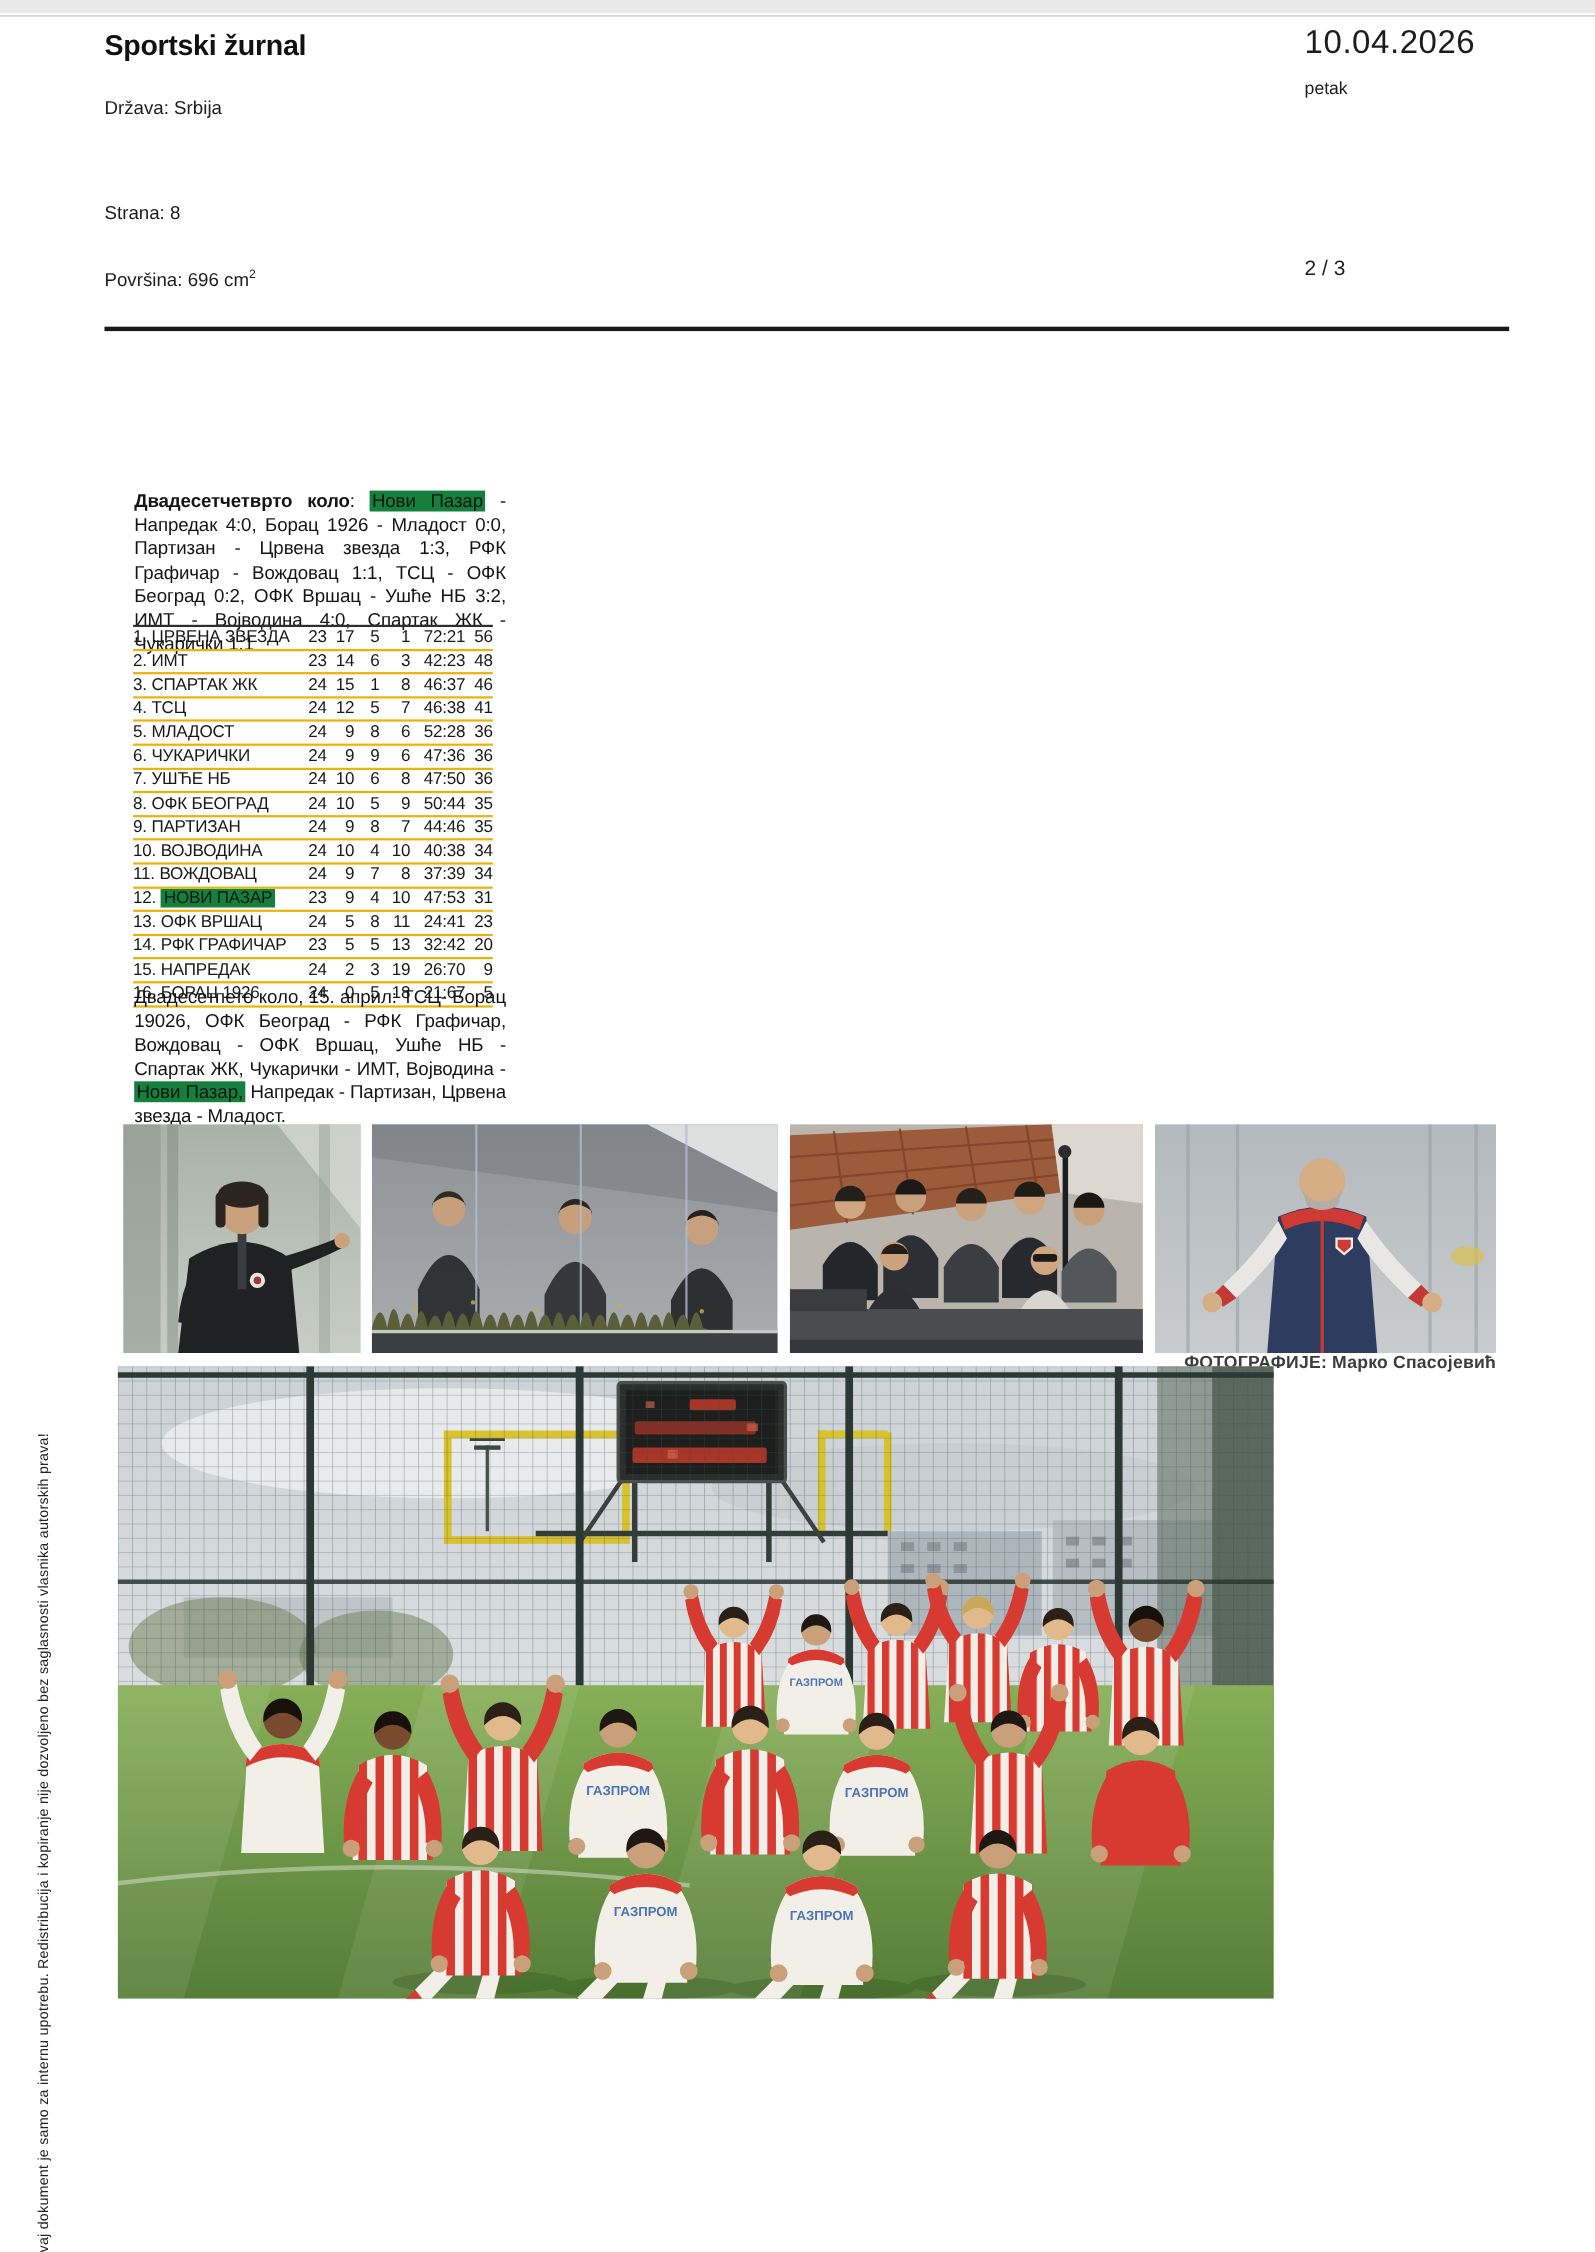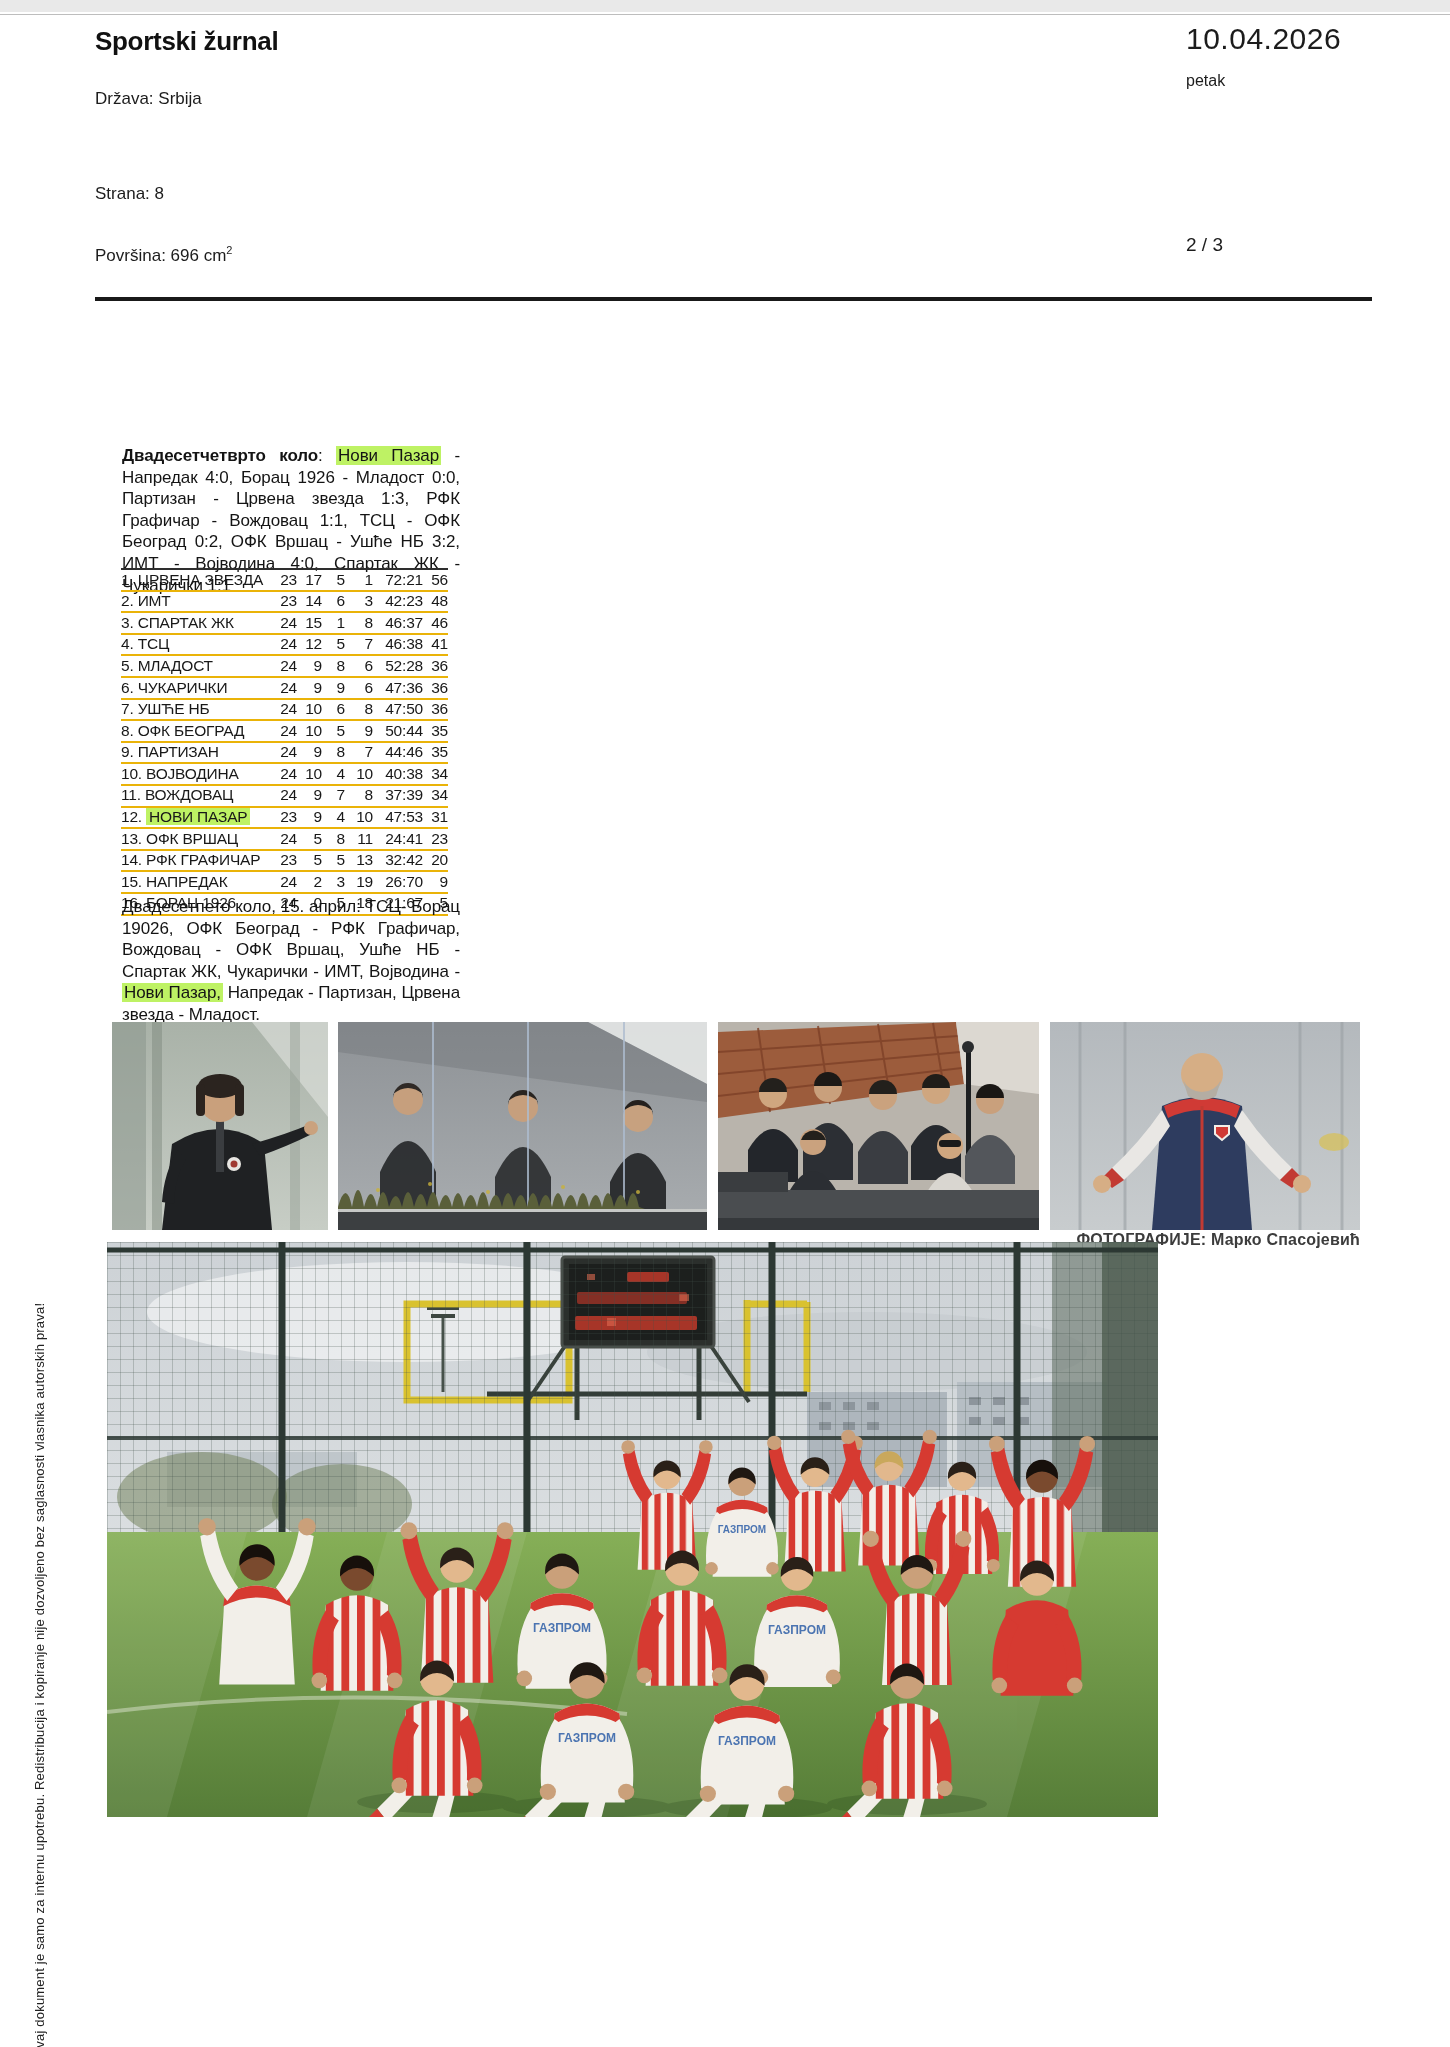--- a/index.html
+++ b/index.html
@@ -16,21 +16,21 @@
   .weekday{top:60px;font-size:16px;}
   .pagination{top:222px;font-size:19px;}
   .thick-rule{position:absolute;top:285px;left:95px;width:1277px;height:4px;background:#191919;}
 
   
   .clip-par{position:absolute;left:122px;width:338px;font-size:17px;line-height:21.6px;
             text-align:justify;color:#141414;letter-spacing:-0.1px;}
   .par1{top:433px;}
   .par2{top:884px;}
   .lead{font-weight:bold;}
-  .hl{background:#bef264;padding:0 2px;}
+  .hl{background:#15803d;padding:0 2px;}
 
   
   .standings{position:absolute;left:121px;top:556px;width:327px;border-top:2px solid #2e2e2e;}
   .t-row{display:grid;grid-template-columns:152px 24px 25px 23px 28px 50px 25px;
          height:19.6px;line-height:18.5px;font-size:15.5px;letter-spacing:-0.2px;
          border-bottom:2px solid #eab308;color:#181818;align-items:center;}
   .t-row .c{text-align:right;}
   .t-row .c-team{overflow:hidden;white-space:nowrap;}
   .t-row .nm.hl{padding:0 3px;}
 

